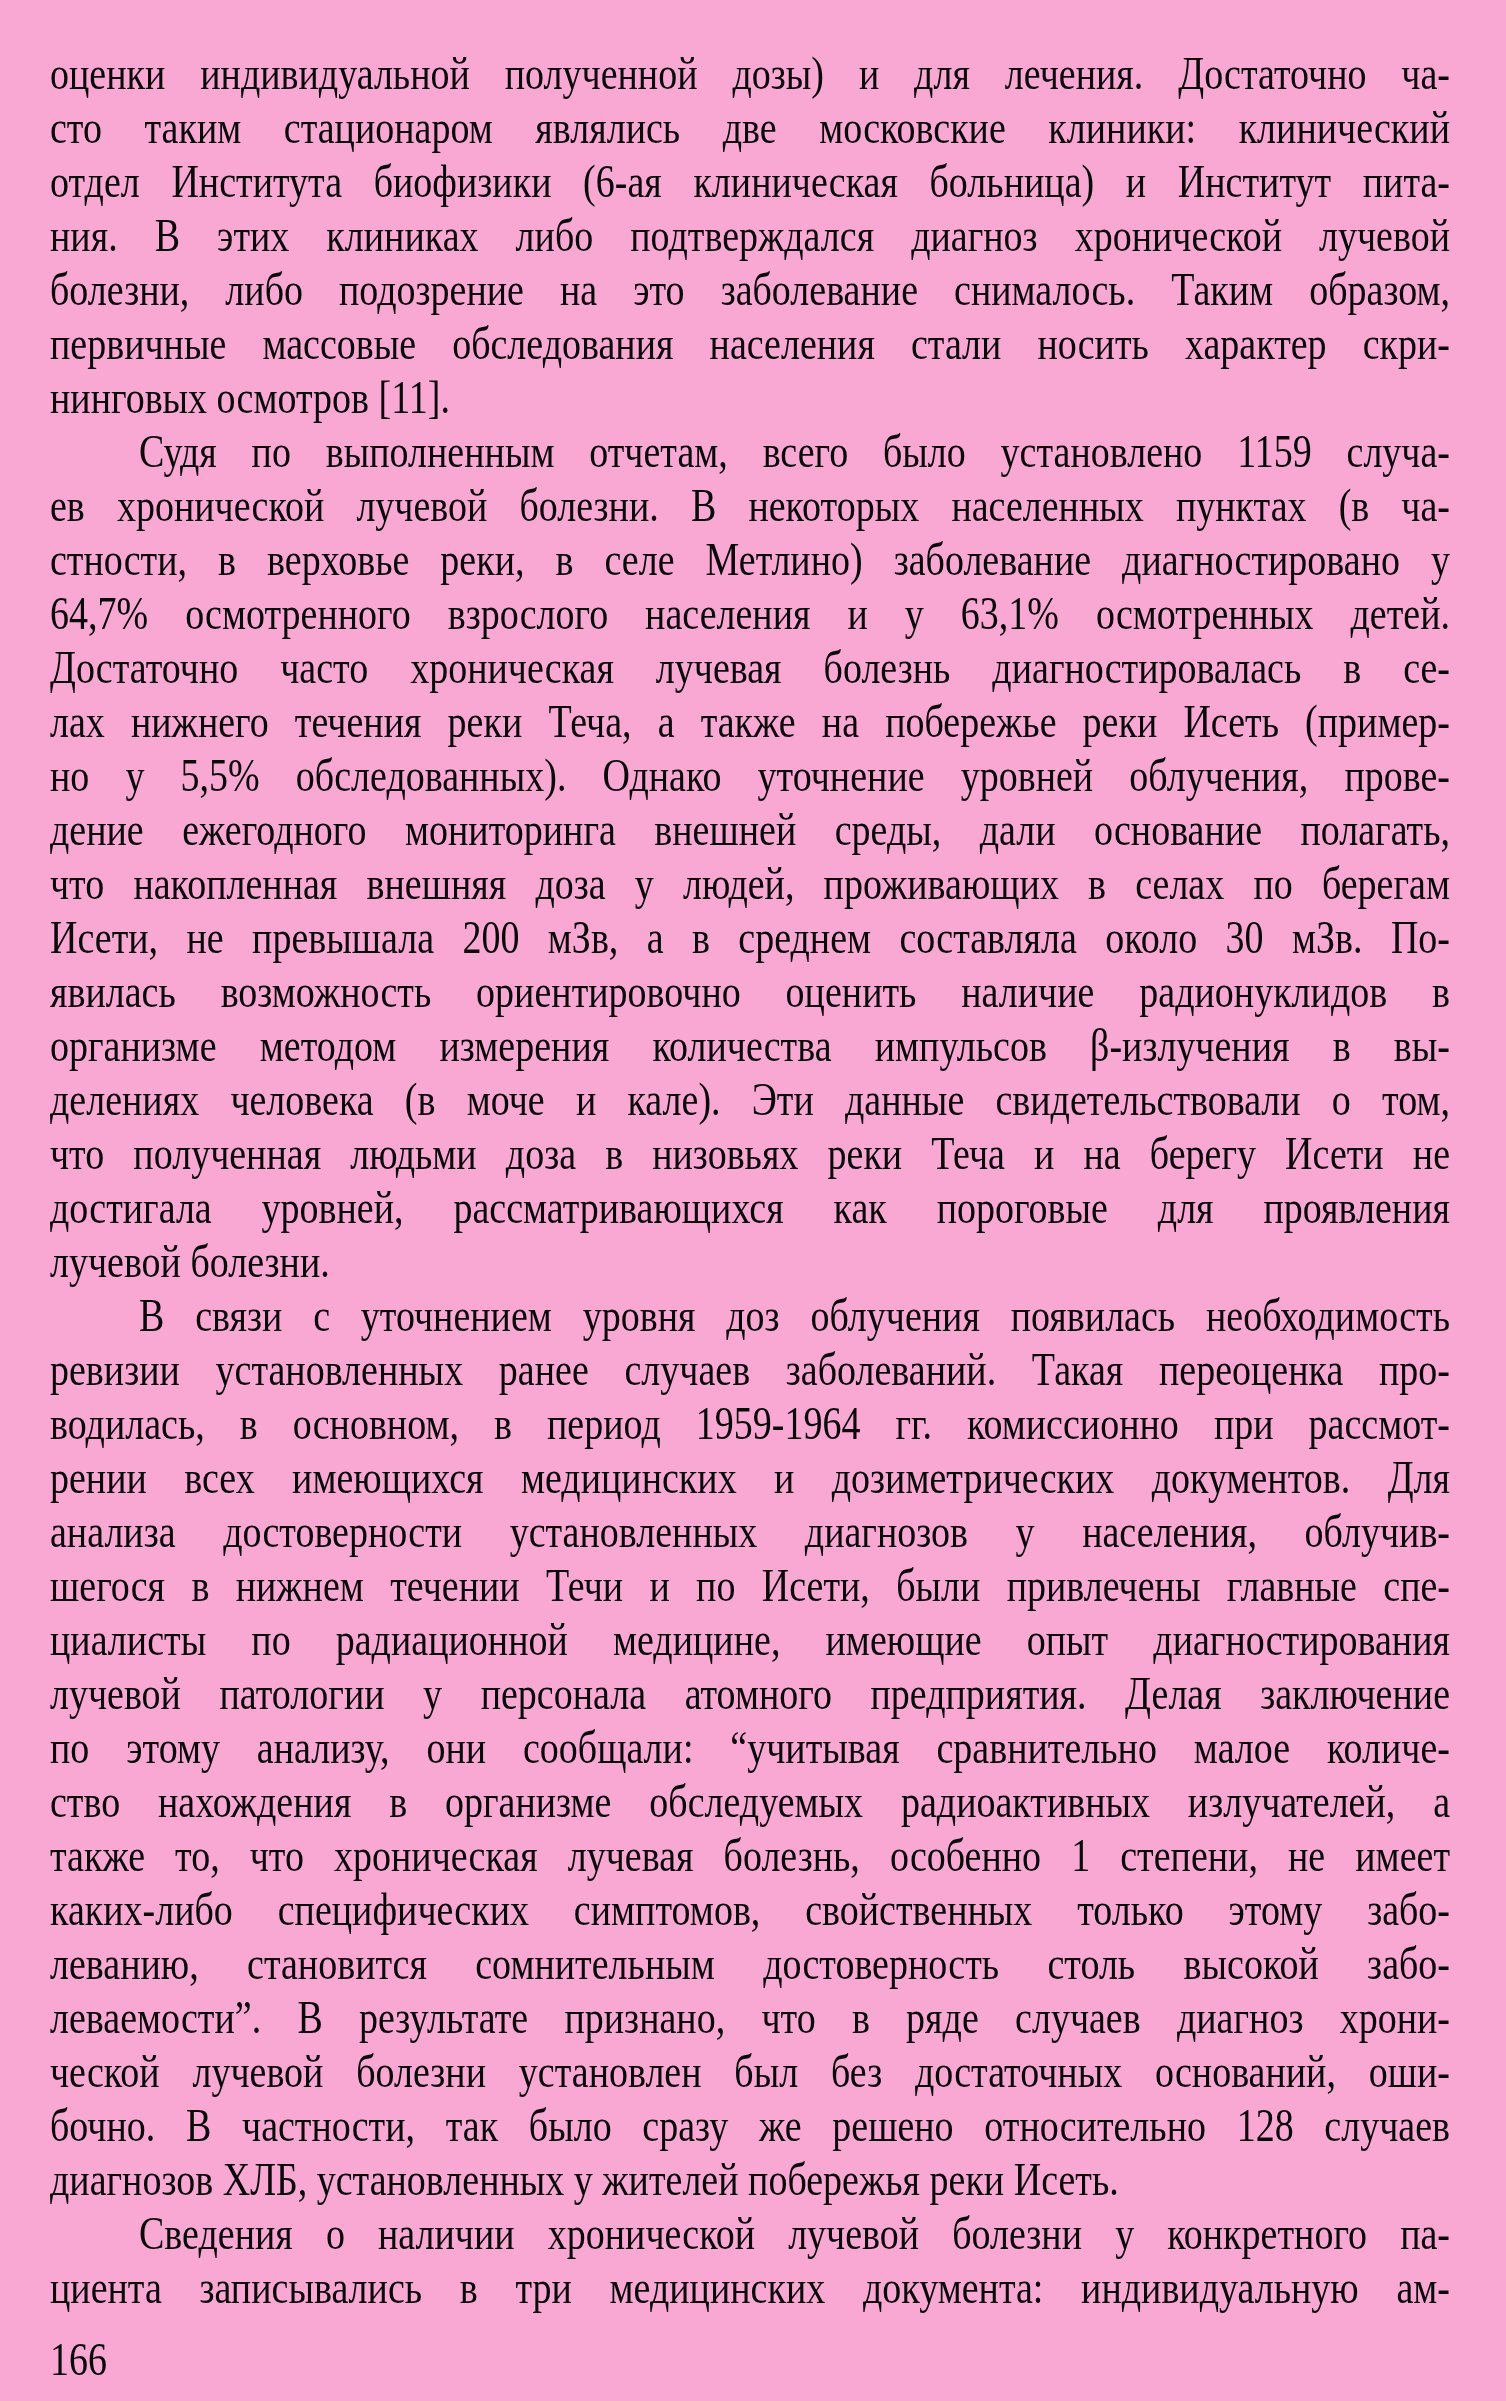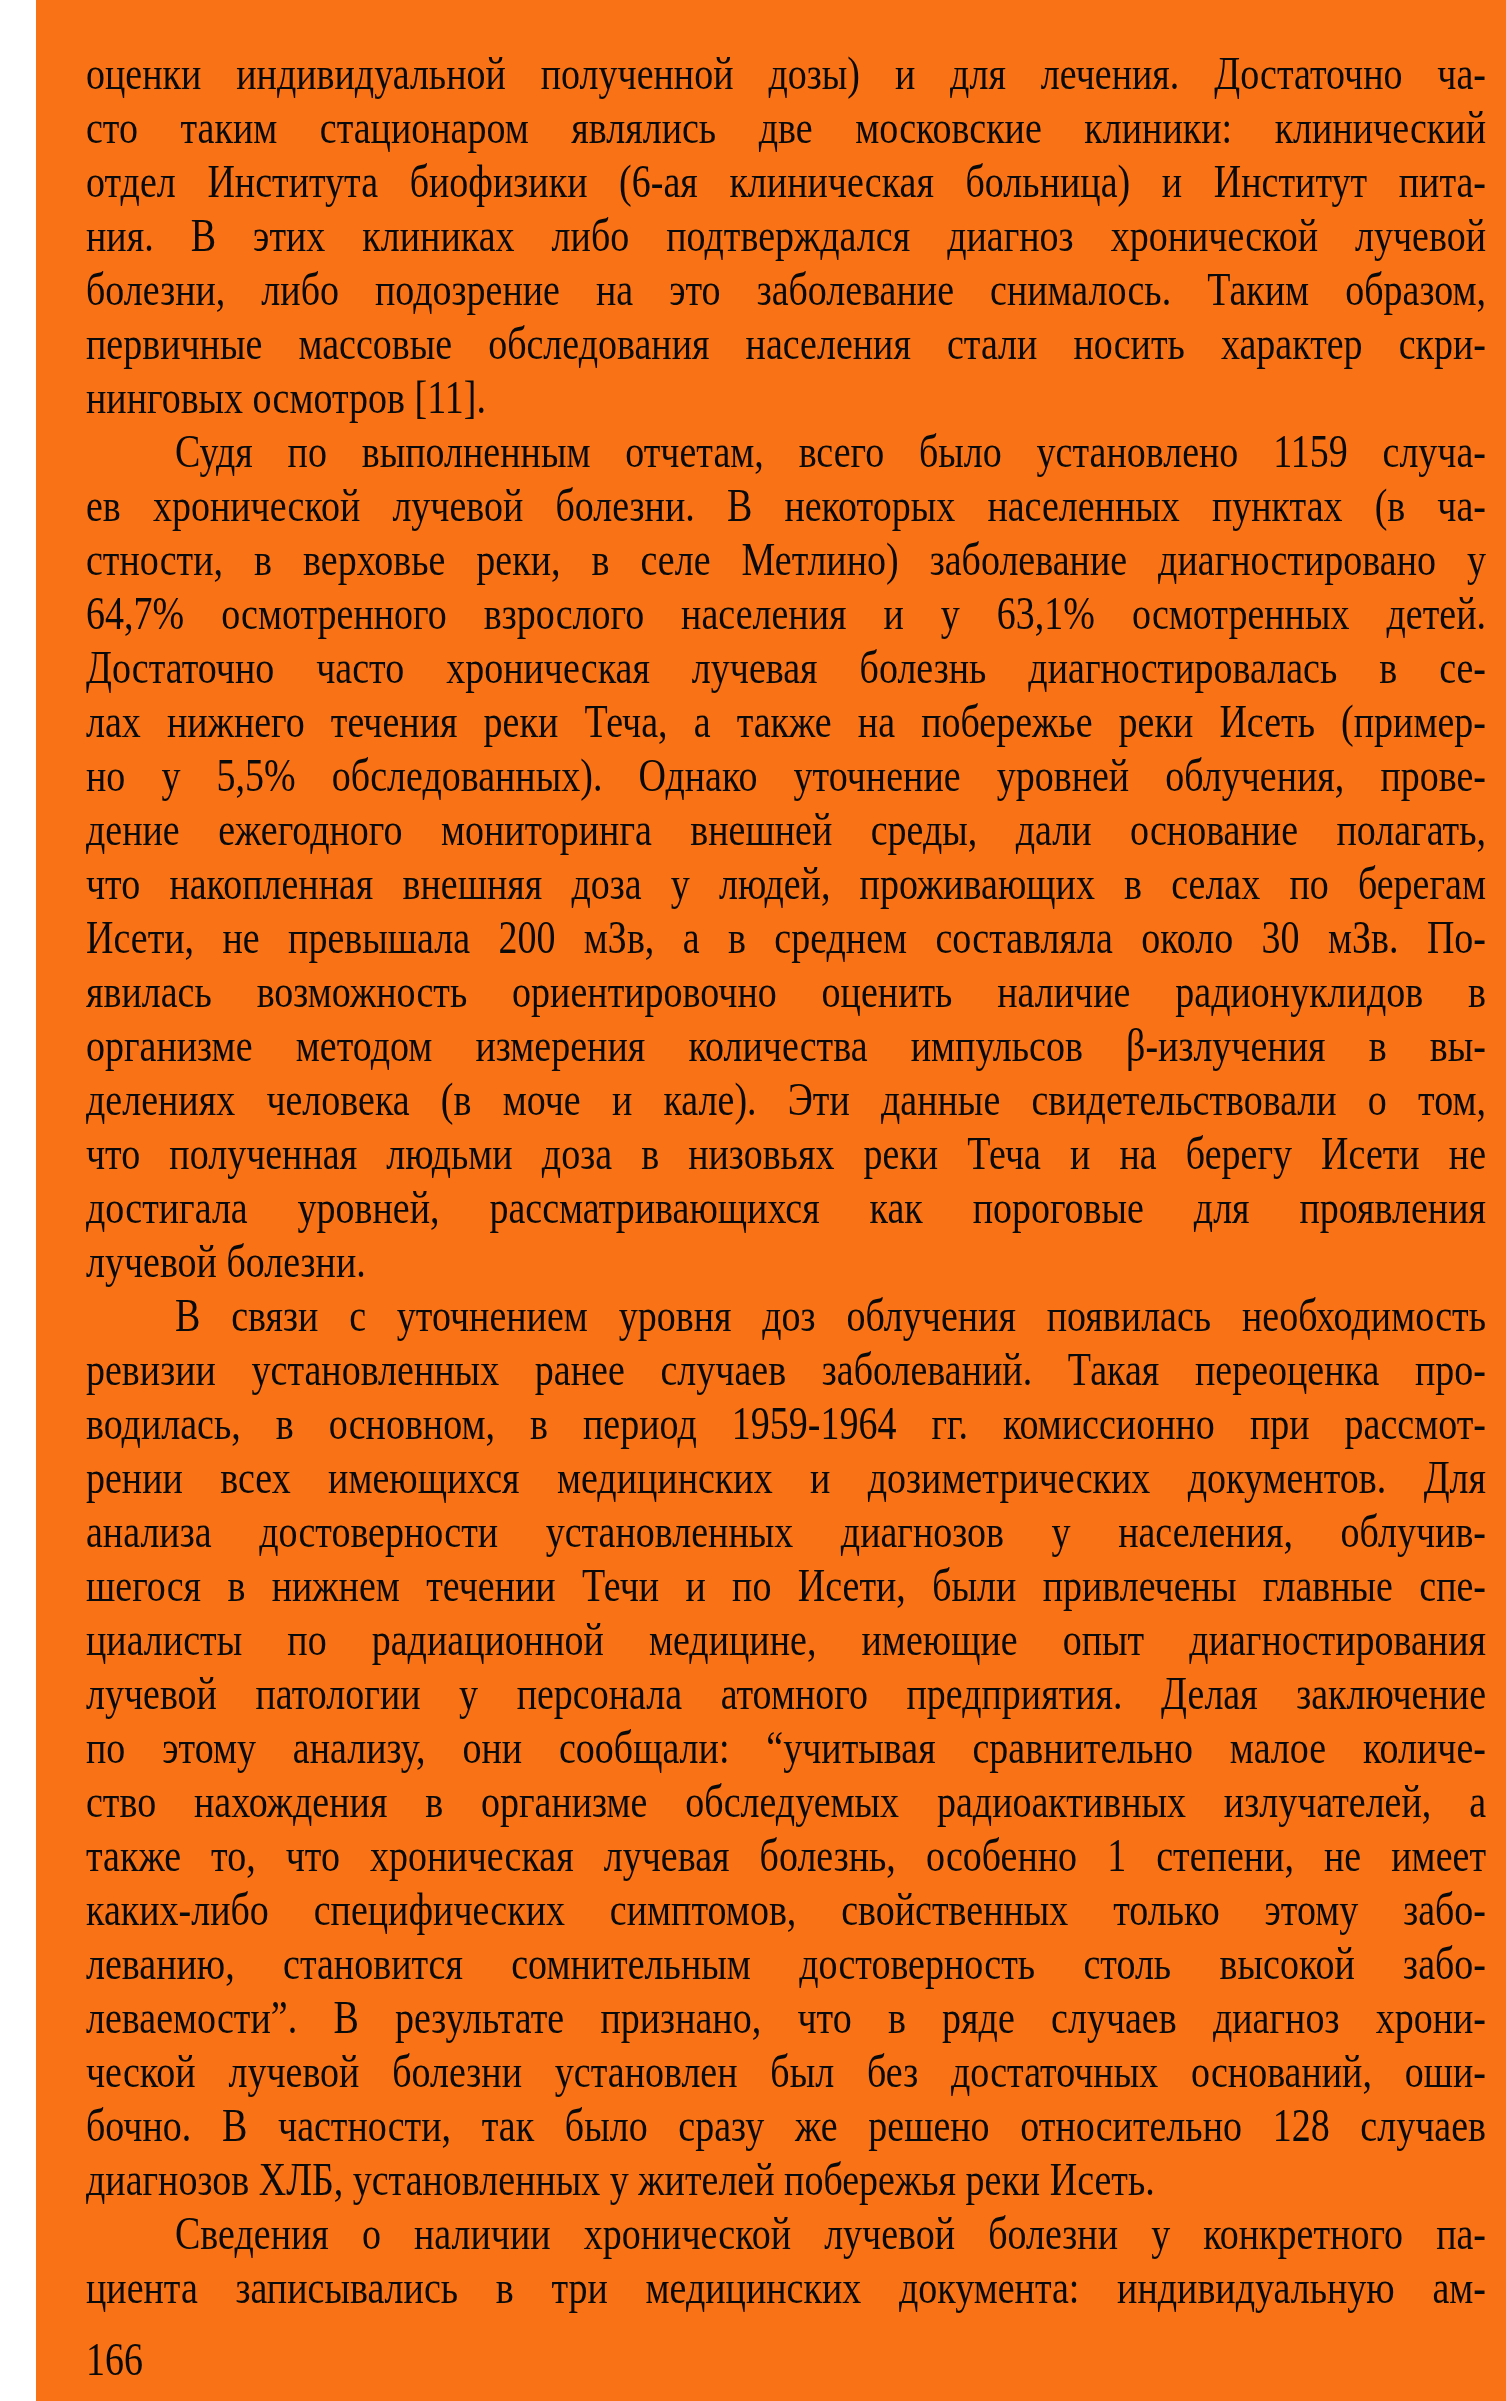--- a/index.html
+++ b/index.html
@@ -11,22 +11,21 @@
     width: 1507px;
     height: 2401px;
     position: relative;
     overflow: hidden;
     font-family: "Liberation Serif", "DejaVu Serif", serif;
     color: #0a0a0a;
   }
   .page {
     position: absolute;
     inset: 0;
-    background: #f97316;
-    margin-left: 36px;
+    background: #f9a8d4;
   }
   
   .text-block {
     position: absolute;
     left: 50px;
     top: 47px;
     width: 1400px;
     transform: scaleY(1.2);
     transform-origin: 0 0;
     font-size: 38px;

